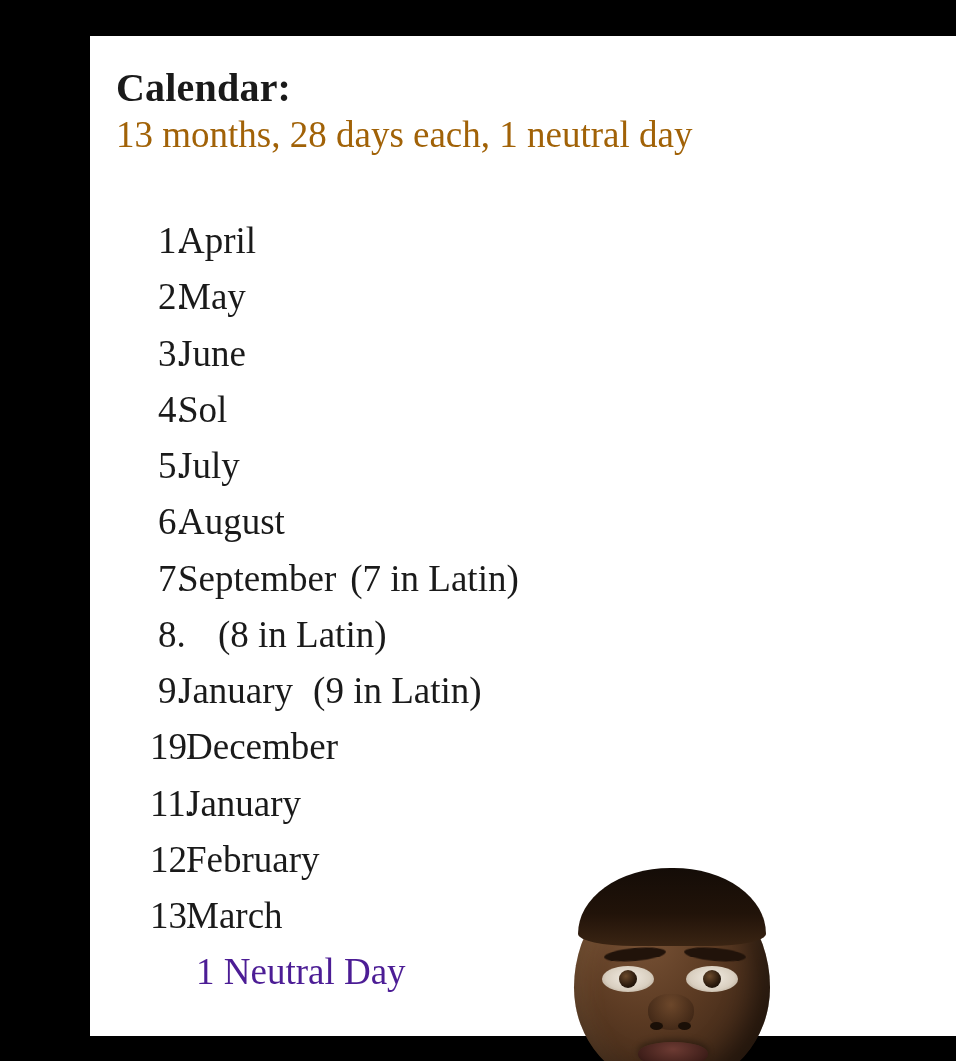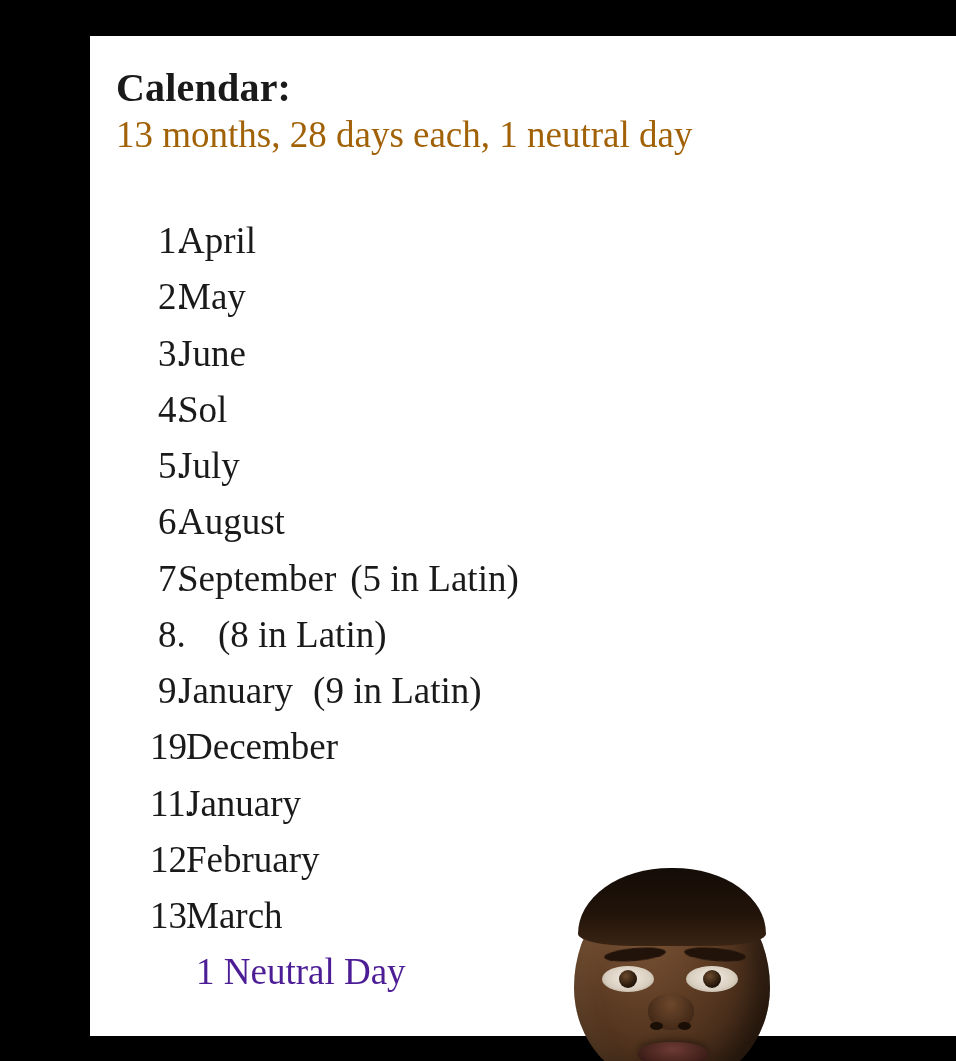--- a/index.html
+++ b/index.html
@@ -240,21 +240,21 @@
 
         <li class="month-row">
           <span class="month-num">6.</span>
           <span class="month-name">August</span>
           <span class="month-note"></span>
         </li>
 
         <li class="month-row">
           <span class="month-num">7.</span>
           <span class="month-name">September</span>
-          <span class="month-note">(5 in Latin)</span>
+          <span class="month-note">(7 in Latin)</span>
         </li>
 
         <li class="month-row">
           <span class="month-num">8.</span>
           <span class="month-note" style="padding-left:40px">(8 in Latin)</span>
         </li>
 
         <li class="month-row">
           <span class="month-num">9.</span>
           <span class="month-name">January</span>

